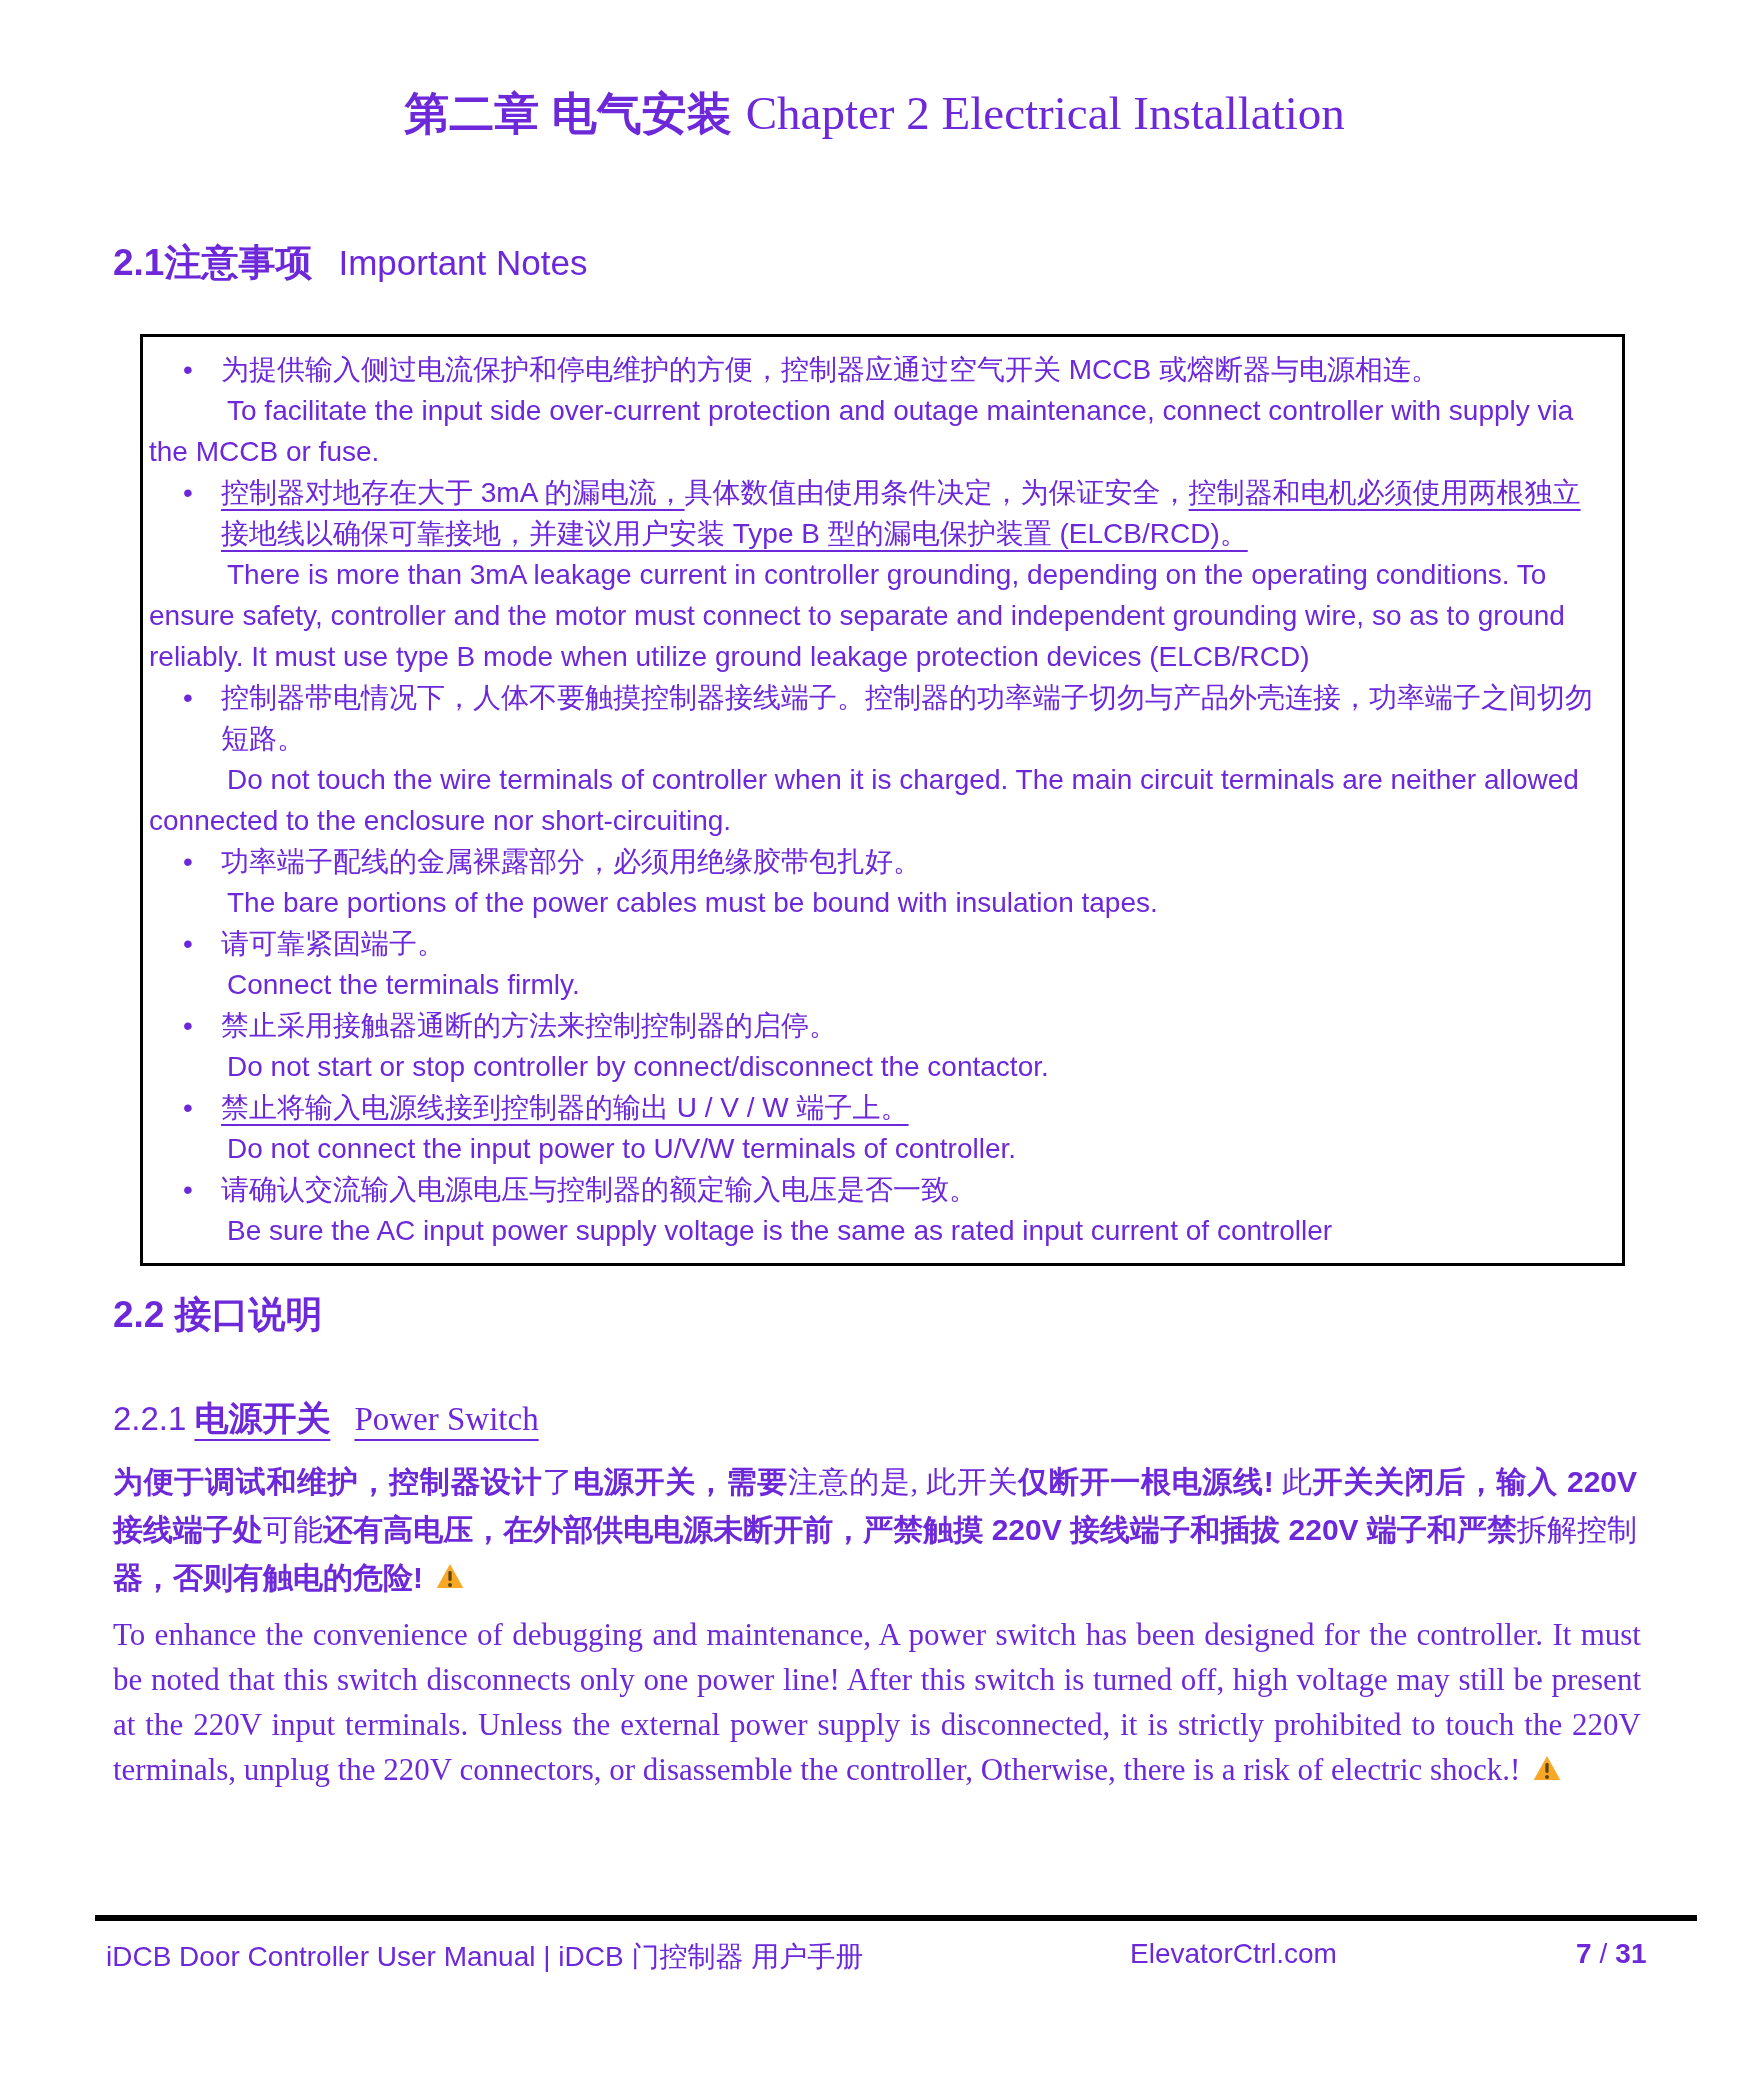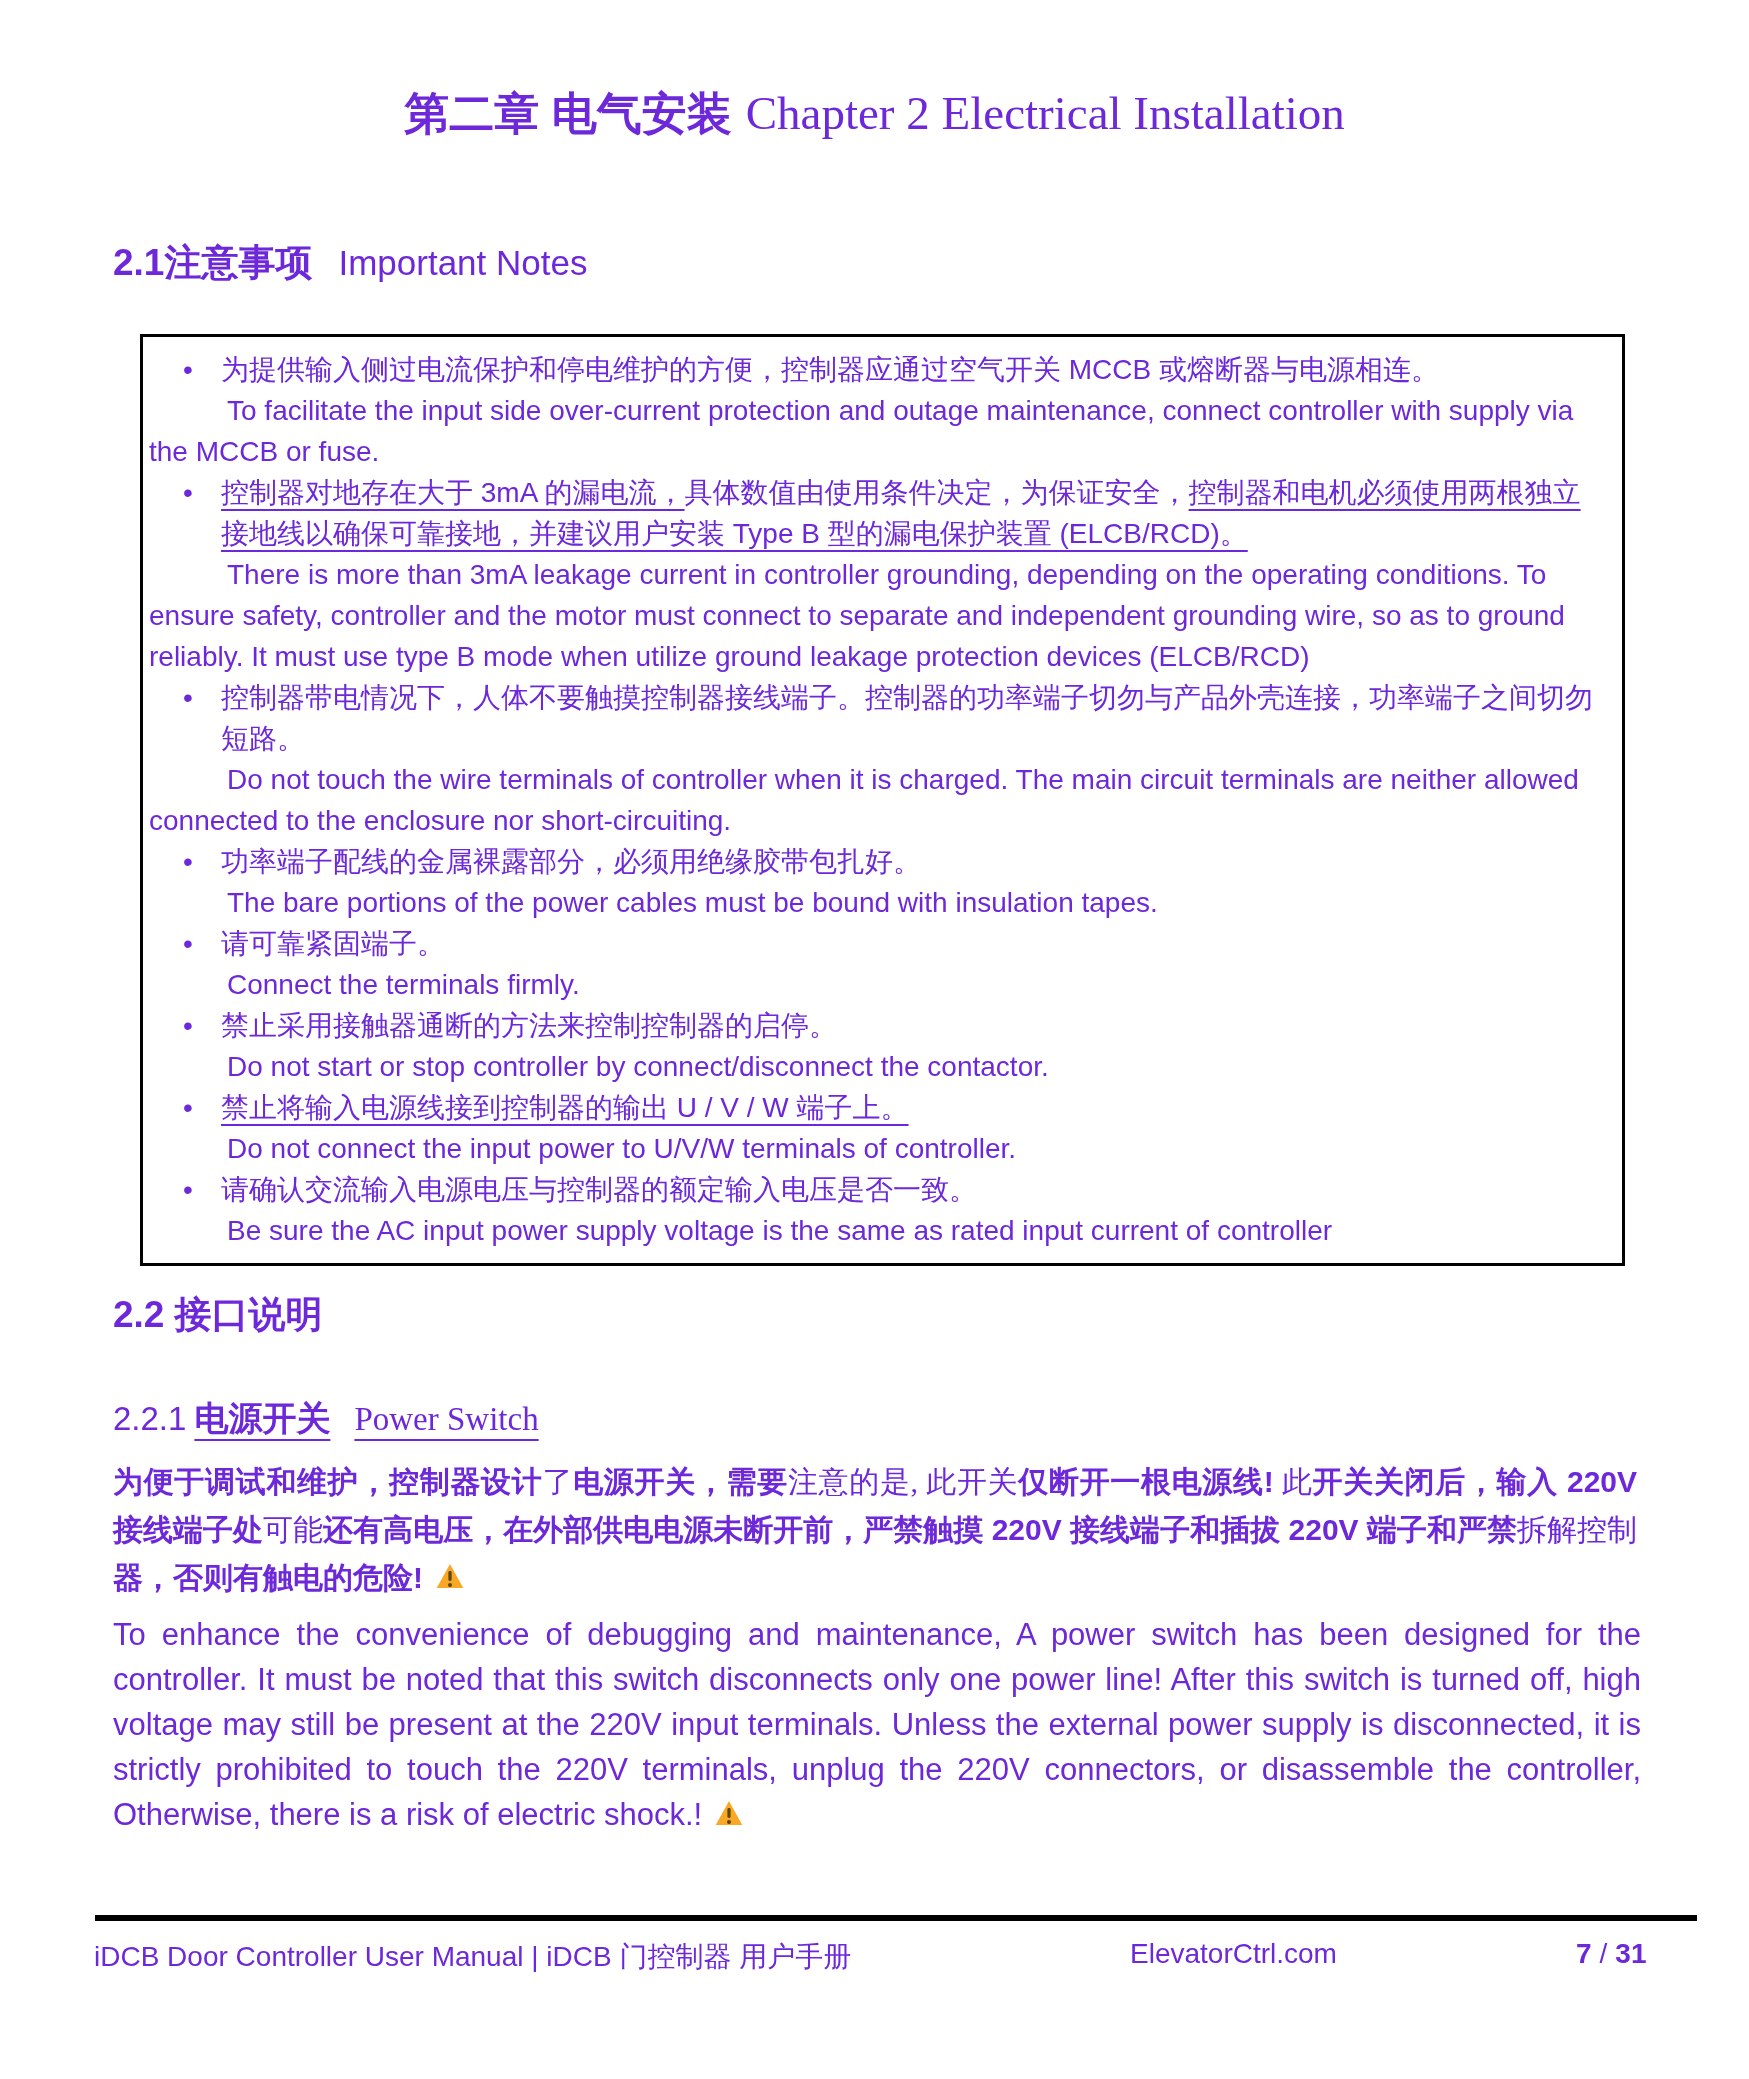--- a/index.html
+++ b/index.html
@@ -33,28 +33,28 @@
   .notebox{top:334px;left:140px;width:1485px;box-sizing:border-box;border:3px solid #000;
            padding:12px 20px 12px 6px;font-size:28px;line-height:41px;}
   .note-zh{position:relative;padding-left:72px;}
   .note-zh .bullet{position:absolute;left:34px;top:0;}
   .note-en{text-indent:78px;}
 
   
   .zhpara{top:1458px;left:113px;width:1524px;font-size:30px;line-height:48px;text-align:justify;}
   .zhpara .b{font-weight:bold;}
   .enpara{top:1612px;left:113px;width:1528px;font-size:31px;line-height:45px;text-align:justify;
-          font-family:Liberation Sans, sans-serif;}
+          font-family:Liberation Serif, serif;}
 
   .warn-icon{display:inline-block;vertical-align:-4px;margin-left:10px;}
 
   
   .frule{top:1915px;left:95px;width:1602px;height:6px;background:#000;}
   .ftext{top:1938px;left:0;width:100%;font-size:28px;white-space:nowrap;}
-  .f-left{position:absolute;left:94px;top:0;text-align:right;}
+  .f-left{position:absolute;left:106px;top:0;text-align:right;}
   .f-site{position:absolute;left:1130px;top:0;text-align:right;}
   .f-page{position:absolute;left:1576px;top:0;}
   .f-page .pg{font-weight:bold;}
   .f-page .sep{margin:0 8px;}
 </style>
 </head>
 <body>
 
 <div class="page">
 

